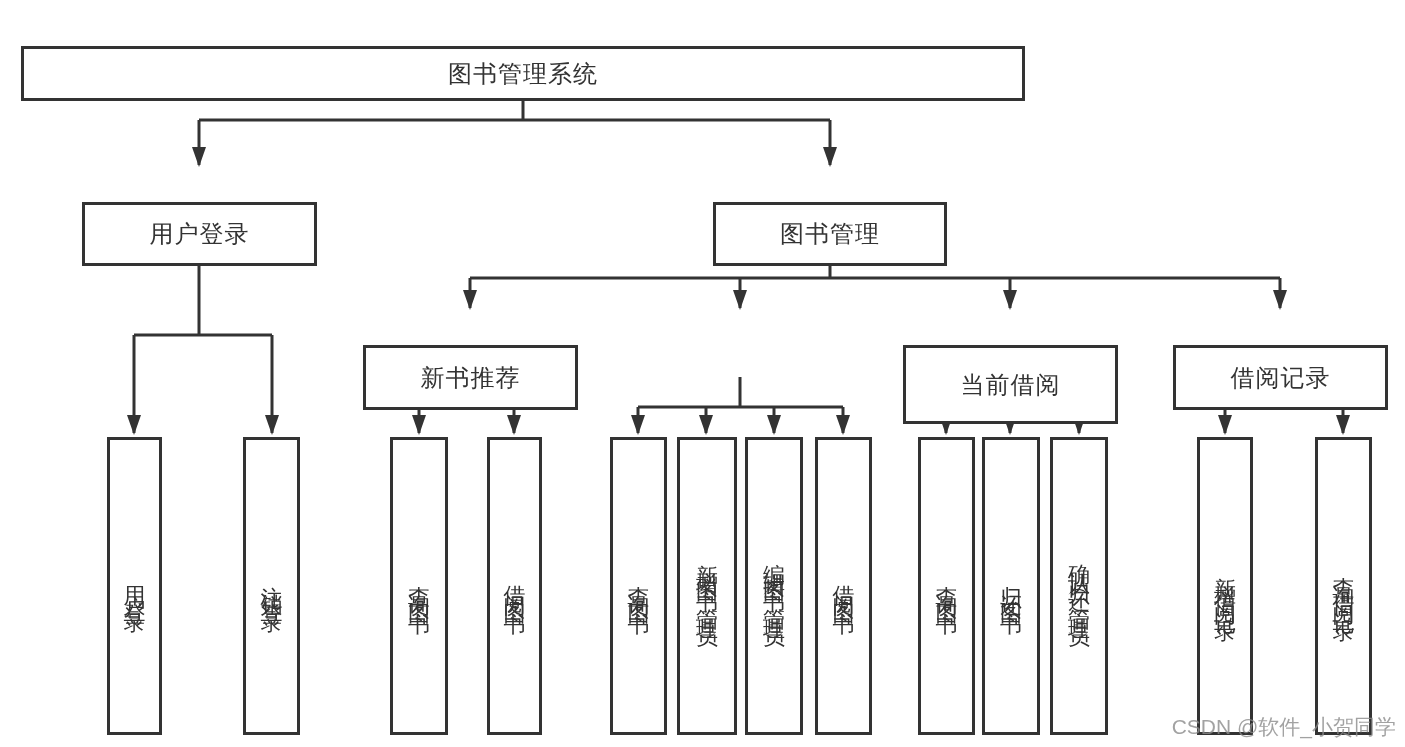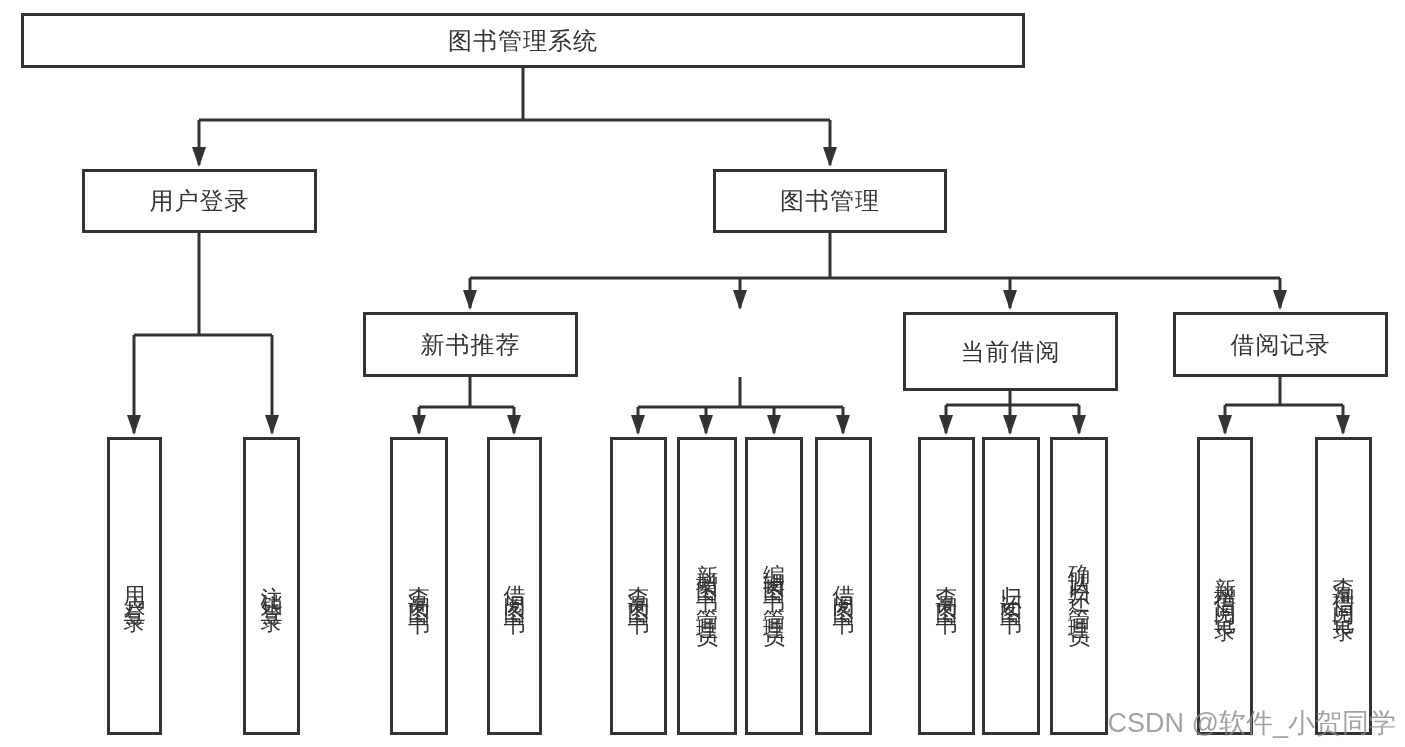--- a/index.html
+++ b/index.html
@@ -20,41 +20,42 @@
   .connector-layer{position:absolute;left:0;top:0;z-index:1;}
   .hbox{
     position:absolute;z-index:2;
     box-sizing:border-box;
     background:var(--box-fill);
     border:3px solid var(--line);
     display:flex;align-items:center;justify-content:center;
     font-size:24px;color:var(--text);
     letter-spacing:1px;
     white-space:nowrap;
+    margin-top:33px;
   }
   .leaf{
     position:absolute;z-index:2;
     top:437px;height:298px;
     box-sizing:border-box;
     background:var(--box-fill);
     border:3px solid var(--line);
     display:flex;align-items:center;justify-content:center;
   }
   .vt{
     writing-mode:vertical-rl;
     text-orientation:mixed;
     font-size:22px;line-height:1.1;
     letter-spacing:9px;
     color:var(--text);
     white-space:nowrap;
   }
   .watermark{
     position:absolute;z-index:5;
     right:9px;bottom:6px;
-    font-size:27px;
+    font-size:21px;
     color:var(--watermark);
     opacity:0.8;
     white-space:nowrap;
     pointer-events:none;
     margin-top:12px;
   }
 </style>
 </head>
 <body>
 

